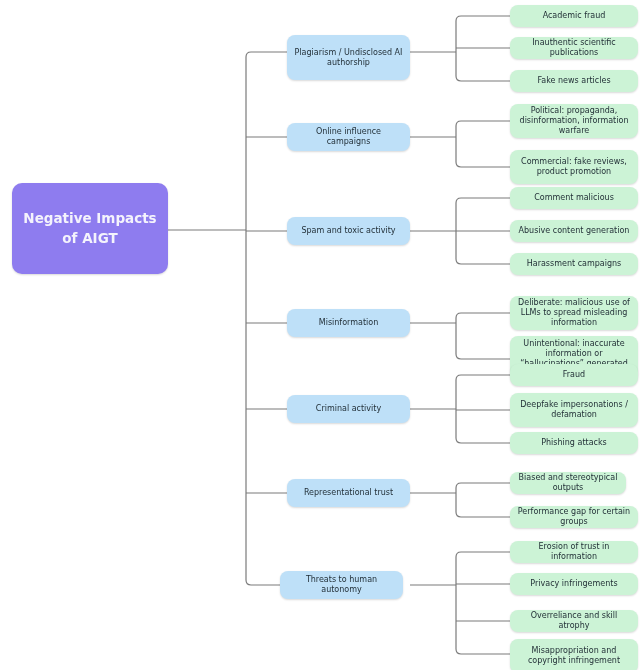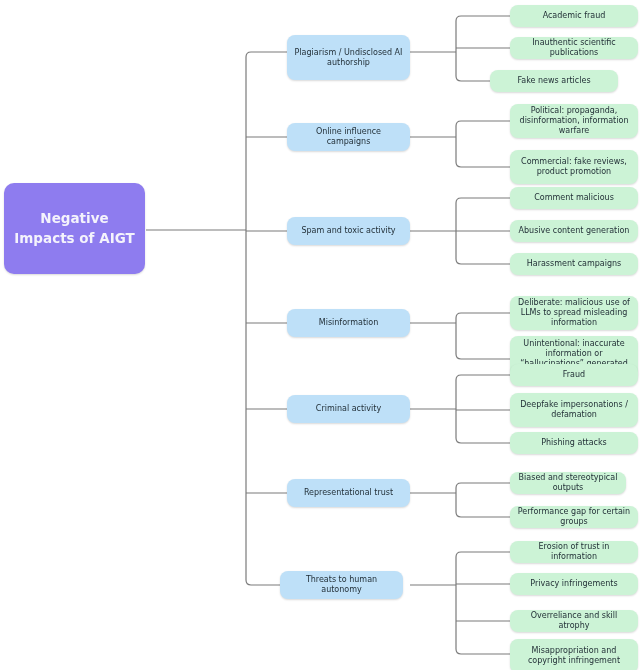--- a/index.html
+++ b/index.html
@@ -65,33 +65,33 @@
 
     <path d="M 410 493 H 456"></path>
     <path d="M 510 483 H 461 Q 456 483 456 488 V 512 Q 456 517 461 517 H 510"></path>
 
     <path d="M 410 585 H 456"></path>
     <path d="M 510 552 H 461 Q 456 552 456 557 V 649 Q 456 654 461 654 H 510"></path>
     <path d="M 456 584 H 510"></path>
     <path d="M 456 621 H 510"></path>
   </svg>
 
-  <div class="node root" style="left:4px;top:183px;width:141px;height:91px">Negative Impacts of AIGT</div>
+  <div class="node root" style="left:12px;top:183px;width:156px;height:91px">Negative Impacts of AIGT</div>
 
   <div class="node branch" style="left:287px;top:35px;width:123px;height:45px">Plagiarism / Undisclosed AI authorship</div>
   <div class="node branch" style="left:287px;top:123px;width:123px;height:28px">Online influence campaigns</div>
   <div class="node branch" style="left:287px;top:217px;width:123px;height:28px">Spam and toxic activity</div>
   <div class="node branch" style="left:287px;top:309px;width:123px;height:28px">Misinformation</div>
   <div class="node branch" style="left:287px;top:395px;width:123px;height:28px">Criminal activity</div>
   <div class="node branch" style="left:287px;top:479px;width:123px;height:28px">Representational trust</div>
   <div class="node branch" style="left:280px;top:571px;width:123px;height:28px">Threats to human autonomy</div>
 
   <div class="node leaf" style="left:510px;top:5px;width:128px;height:22px">Academic fraud</div>
   <div class="node leaf" style="left:510px;top:37px;width:128px;height:22px">Inauthentic scientific publications</div>
-  <div class="node leaf" style="left:490px;top:70px;width:128px;height:22px">Fake news articles</div>
+  <div class="node leaf" style="left:510px;top:70px;width:128px;height:22px">Fake news articles</div>
 
   <div class="node leaf" style="left:510px;top:104px;width:128px;height:34px">Political: propaganda, disinformation, information warfare</div>
   <div class="node leaf" style="left:510px;top:150px;width:128px;height:34px">Commercial: fake reviews, product promotion</div>
 
   <div class="node leaf" style="left:510px;top:187px;width:128px;height:22px">Comment malicious</div>
   <div class="node leaf" style="left:510px;top:220px;width:128px;height:22px">Abusive content generation</div>
   <div class="node leaf" style="left:510px;top:253px;width:128px;height:22px">Harassment campaigns</div>
 
   <div class="node leaf" style="left:510px;top:296px;width:128px;height:34px">Deliberate: malicious use of LLMs to spread misleading information</div>
   <div class="node leaf" style="left:510px;top:336px;width:128px;height:46px">Unintentional: inaccurate information or “hallucinations” generated by LLMs</div>

